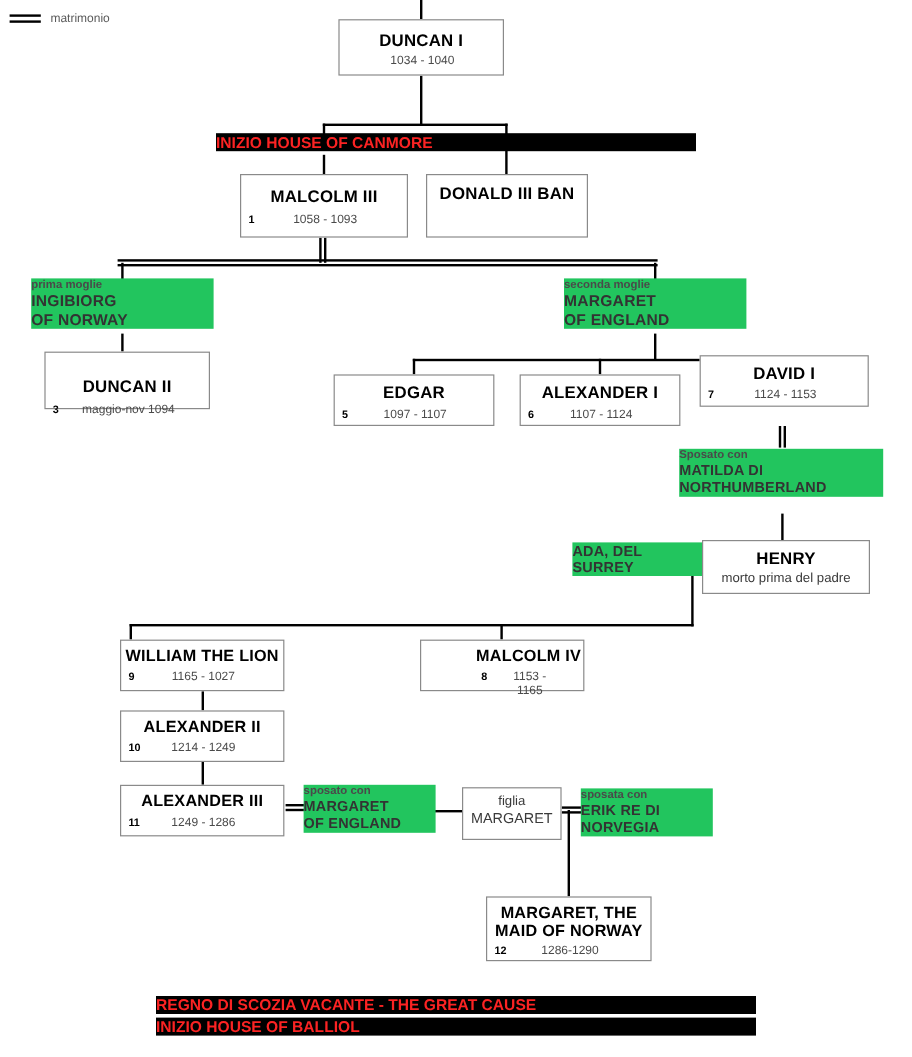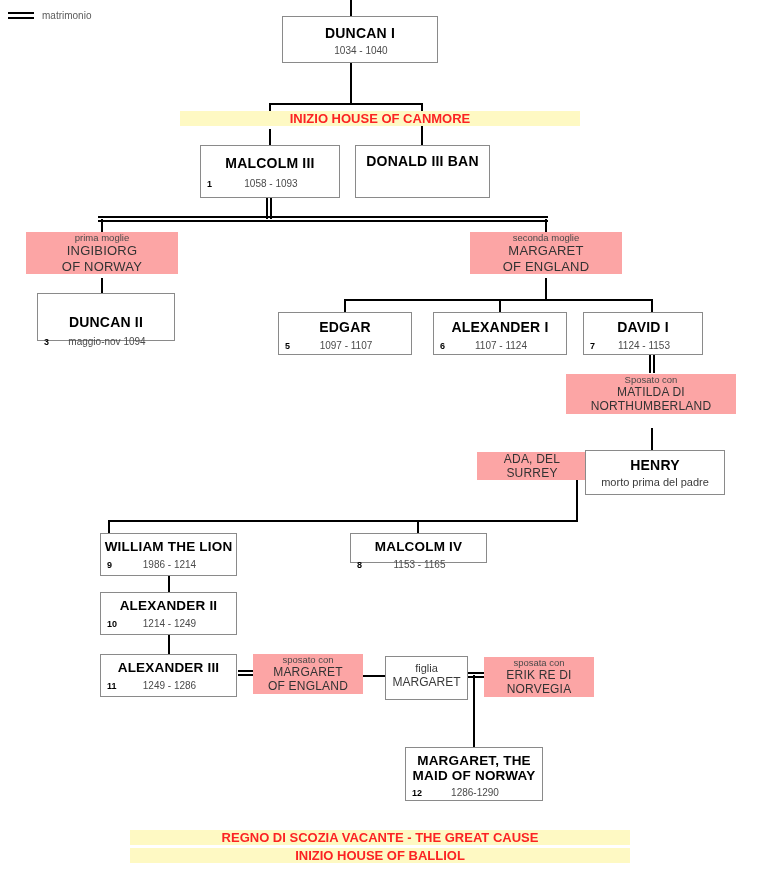--- a/index.html
+++ b/index.html
@@ -88,25 +88,25 @@
     width: 6px;
     border-left: 2px solid #000;
     border-right: 2px solid #000;
     box-sizing: border-box;
     z-index: 3;
   }
 
   
   .lbl {
     position: absolute;
-    text-align: center;
     color: #3c3c3c;
     line-height: 1.18;
     z-index: 4;
-    background: #fca5a5;
+    background: #22c55e;
+    font-weight: bold;
   }
   .lbl .small {
     display: block;
     font-size: 9.5px;
     color: #4a4a4a;
   }
   .lbl .big {
     display: block;
     font-size: 13px;
     color: #333333;
@@ -117,23 +117,22 @@
     font-size: 12px;
     color: #333333;
     letter-spacing: 0.2px;
   }
 
   
   .redtext {
     position: absolute;
     color: #fb2323;
     font-weight: bold;
-    text-align: center;
     z-index: 6;
-    background: #fef9c3;
+    background: #000000;
   }
 
   
   #legend {
     position: absolute;
     left: 8px;
     top: 10px;
     display: flex;
     align-items: center;
     gap: 8px;
@@ -156,21 +155,21 @@
 
 <div id="canvas">
 
   <div id="legend">
     <span class="lg-mark"></span>
     <span class="lg-text">matrimonio</span>
   </div>
 
   <div class="ln vl" style="left:350px; top:0px; height:16px;"></div>
 
-  <div class="pbox" style="left:282px; top:16px; width:156px; height:47px;">
+  <div class="pbox" style="left:282px; top:16px; width:138px; height:47px;">
     <div class="pname" style="font-size:14px; margin-top:8px;">DUNCAN I</div>
     <div class="prow" style="margin-top:4px;">
       <div class="pnum"></div>
       <div class="pdates">1034 - 1040</div>
     </div>
   </div>
 
   <div class="ln vl" style="left:350px; top:63px; height:41px;"></div>
 
   <div class="ln hl" style="left:269px; top:103px; width:154px;"></div>
@@ -237,21 +236,21 @@
   </div>
 
   <div class="pbox" style="left:433px; top:312px; width:134px; height:43px;">
     <div class="pname" style="font-size:14px; margin-top:6px;">ALEXANDER I</div>
     <div class="prow" style="margin-top:5px;">
       <div class="pnum">6</div>
       <div class="pdates">1107 - 1124</div>
     </div>
   </div>
 
-  <div class="pbox" style="left:583px; top:312px; width:120px; height:43px;">
+  <div class="pbox" style="left:583px; top:296px; width:141px; height:43px;">
     <div class="pname" style="font-size:14px; margin-top:6px;">DAVID I</div>
     <div class="prow" style="margin-top:5px;">
       <div class="pnum">7</div>
       <div class="pdates">1124 - 1153</div>
     </div>
   </div>
 
   <div class="marr-v" style="left:649px; top:355px; height:18px;"></div>
 
   <div class="lbl" style="left:566px; top:374px; width:170px;">
@@ -276,25 +275,25 @@
 
   <div class="ln vl" style="left:576px; top:462px; height:60px;"></div>
   <div class="ln hl" style="left:108px; top:520px; width:470px;"></div>
   <div class="ln vl" style="left:108px; top:520px; height:13px;"></div>
   <div class="ln vl" style="left:417px; top:520px; height:13px;"></div>
 
   <div class="pbox" style="left:100px; top:533px; width:137px; height:43px;">
     <div class="pname" style="font-size:13.5px; margin-top:5px;">WILLIAM THE LION</div>
     <div class="prow" style="margin-top:5px;">
       <div class="pnum">9</div>
-      <div class="pdates">1986 - 1214</div>
-    </div>
-  </div>
-
-  <div class="pbox" style="left:350px; top:533px; width:137px; height:30px;">
+      <div class="pdates">1165 - 1027</div>
+    </div>
+  </div>
+
+  <div class="pbox" style="left:350px; top:533px; width:137px; height:43px;padding-left:44px;">
     <div class="pname" style="font-size:13.5px; margin-top:5px;">MALCOLM IV</div>
     <div class="prow" style="margin-top:5px;">
       <div class="pnum">8</div>
       <div class="pdates">1153 - 1165</div>
     </div>
   </div>
 
   <div class="ln vl" style="left:168px; top:576px; height:16px;"></div>
 
   <div class="pbox" style="left:100px; top:592px; width:137px; height:43px;">

